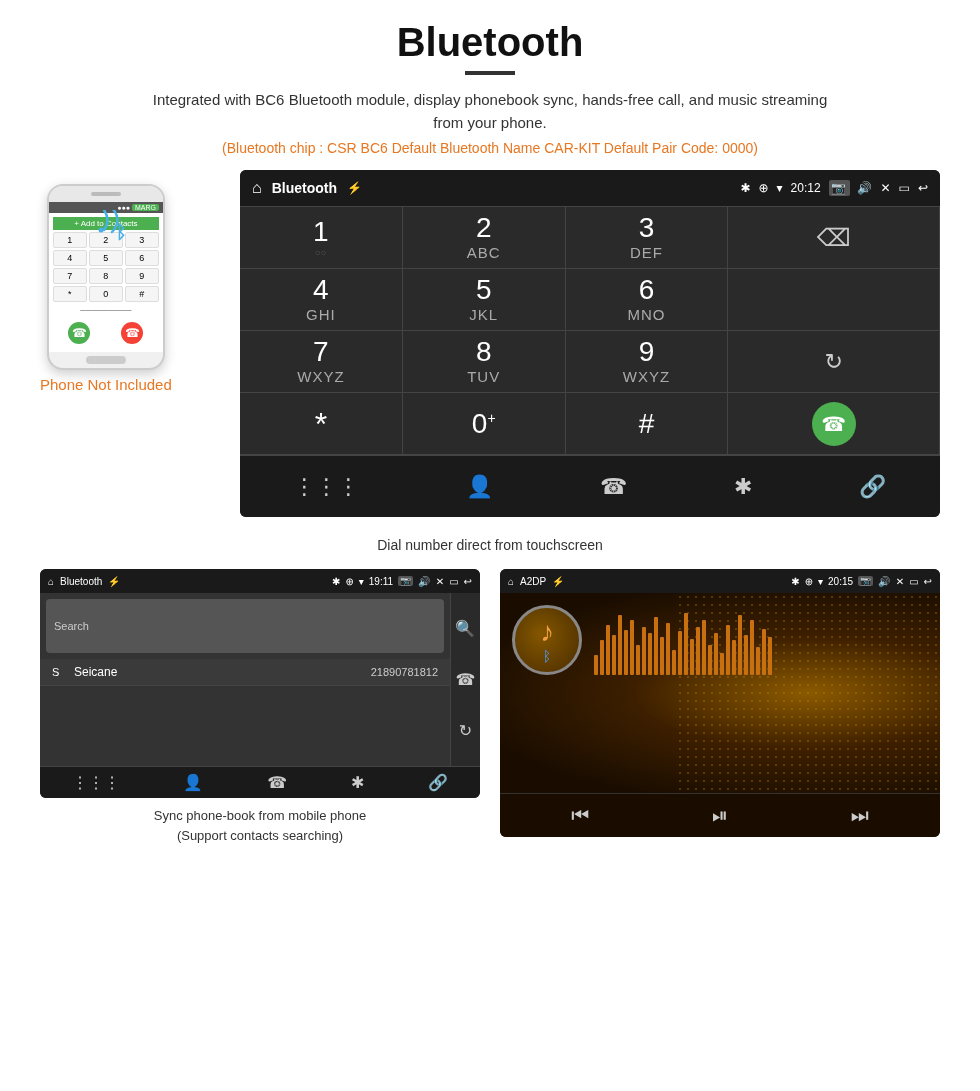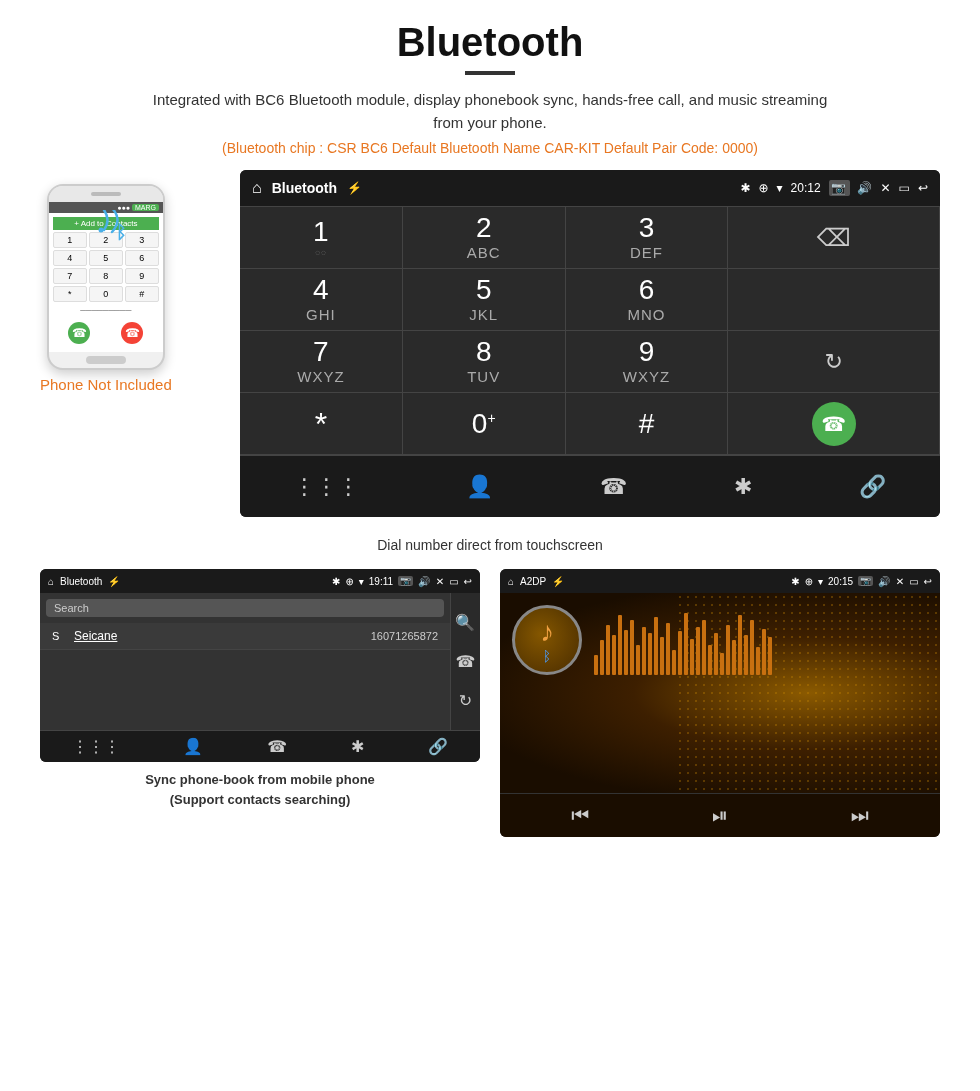--- a/index.html
+++ b/index.html
@@ -162,40 +162,38 @@
       background: #2a2a2a;
       border-radius: 6px;
       overflow: hidden;
       margin-bottom: 8px;
     }
     .bottom-caption {
       font-size: 13px;
       color: #333;
       text-align: center;
       line-height: 1.5;
-      font-weight: bold;
     }
     .phonebook-row {
       display: flex;
       align-items: center;
       padding: 6px 12px;
       border-bottom: 1px solid #444;
       background: #3a3a3a;
     }
     .phonebook-letter {
       color: #fff;
       font-size: 11px;
       width: 14px;
       margin-right: 8px;
     }
     .phonebook-name {
       color: #fff;
       font-size: 12px;
       flex: 1;
-      text-decoration: underline;
     }
     .phonebook-num {
       color: #ccc;
       font-size: 11px;
     }
 
     
     .music-content {
       background: #1a0d00;
       min-height: 200px;
@@ -586,28 +584,28 @@
           <span>🔊</span>
           <span>✕</span>
           <span>▭</span>
           <span>↩</span>
         </div>
       </div>
 
       <div style="display:flex; background:#333;">
         <div style="flex:1;">
 
-          <div style="background:#555; margin:6px; border-radius:4px; padding:3px 8px; color:#ccc; font-size:11px;">
+          <div style="background:#555; margin:6px; border-radius:4px; padding:21px 8px; color:#ccc; font-size:11px;">
             <span>Search</span>
           </div>
 
           <div class="phonebook-row">
             <span class="phonebook-letter">S</span>
             <span class="phonebook-name">Seicane</span>
-            <span class="phonebook-num">16071265872</span>
+            <span class="phonebook-num">21890781812</span>
           </div>
 
           <div style="height:80px;background:#333;"></div>
         </div>
 
         <div style="width:30px; background:#2a2a2a; display:flex; flex-direction:column; align-items:center; justify-content:space-around; padding:10px 0; border-left:1px solid #444;">
           <span class="side-icon">🔍</span>
           <span class="side-icon">☎</span>
           <span class="side-icon">↻</span>
         </div>

